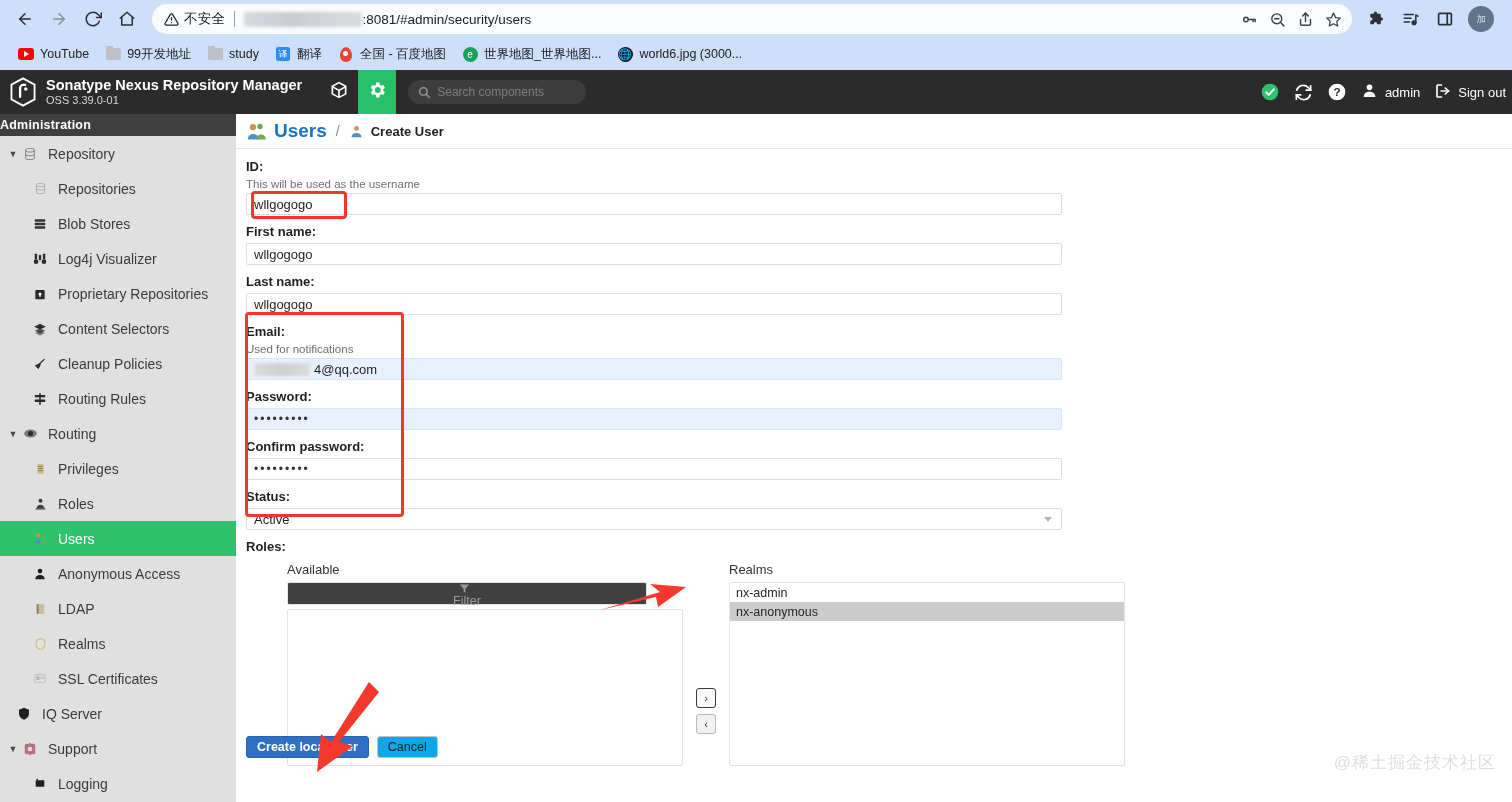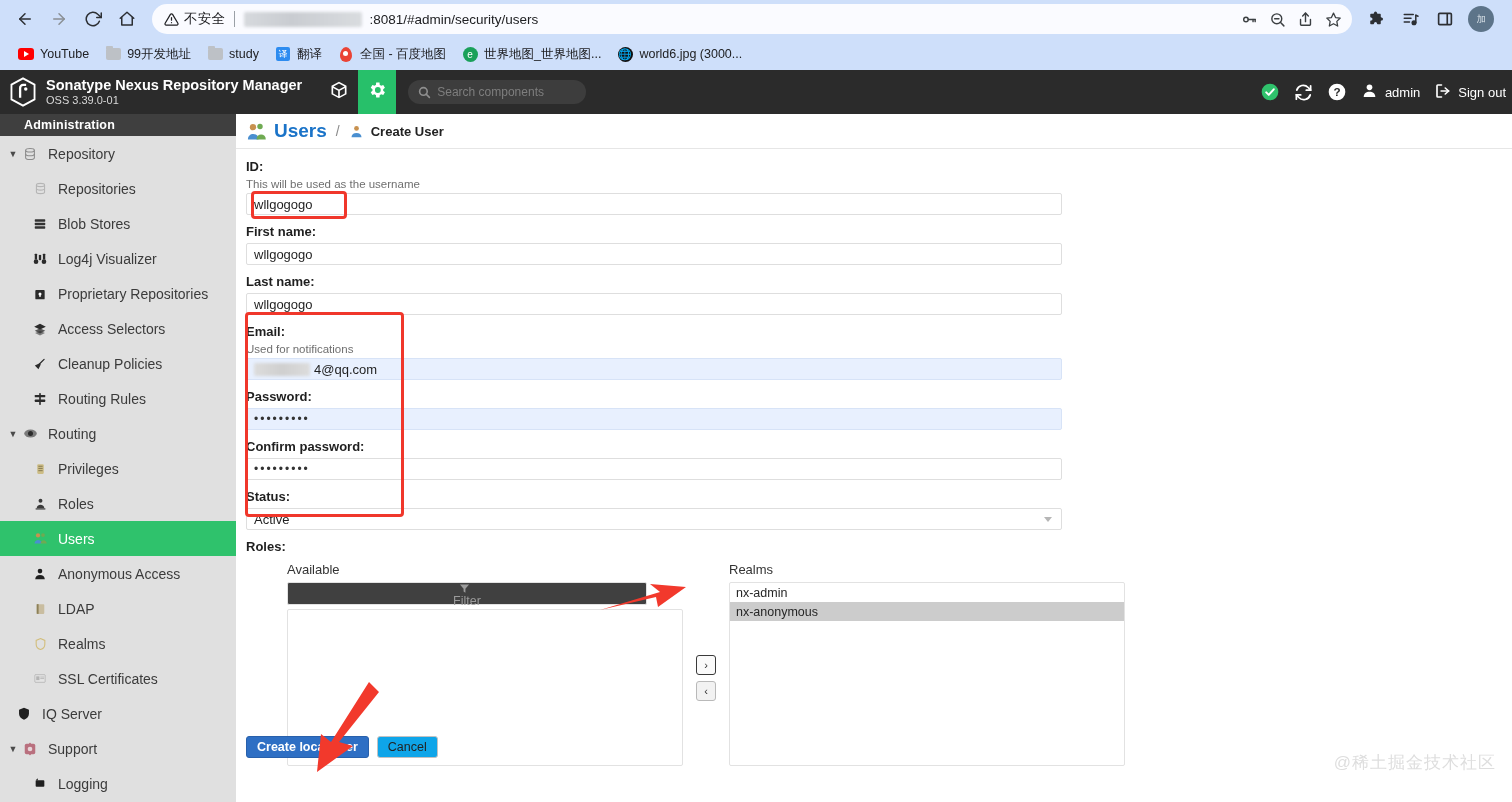--- a/index.html
+++ b/index.html
@@ -41,21 +41,21 @@
   .omni-sep {
     width: 1px; height: 16px; background: #9aa0a6; margin: 0 9px;
   }
   .omni-redact {
     width: 118px; height: 15px;
     background: linear-gradient(90deg,#d6d9dd,#c9ccd1 40%,#d9dcdf);
     filter: blur(1.6px); border-radius: 2px;
   }
   .omni-url {
     font-size: 13.5px; color: #202124; white-space: nowrap;
-    margin-left: 7px;
+    margin-left: 0;
   }
   .omni-spacer { flex: 1 1 auto; }
   .omni-icon {
     width: 26px; height: 26px; display:flex; align-items:center;
     justify-content:center; color:#3c4043; margin-left:2px;
   }
   .chrome-right { display: flex; align-items: center; padding-right: 8px; }
   .chrome-right .nav-btn { margin-left: 2px; margin-right: 2px; }
   .avatar-circle {
     width: 26px; height: 26px; border-radius: 50%;
@@ -145,21 +145,21 @@
   
   .app-body { display: flex; width: 1512px; height: 688px; }
 
   .sidebar {
     width: 236px; flex: 0 0 236px; background: #e0e0e0;
     position: relative; overflow: hidden;
   }
   .sidebar-title {
     height: 22px; background: #3f3f3f; color: #ffffff;
     font-size: 12.5px; font-weight: bold;
-    display: flex; align-items: center; padding-left: 24px;
+    display: flex; align-items: center; padding-left: 0;
     letter-spacing: .2px;
   }
   .nav-group-head {
     height: 35px; display: flex; align-items: center;
     font-size: 14px; color: #3b3b3b; padding-left: 6px;
   }
   .caret {
     width: 14px; flex: 0 0 14px; font-size: 9px; color: #4a4a4a;
     display:flex; align-items:center; justify-content:center;
   }
@@ -223,21 +223,21 @@
   }
   .caret-down {
     width:0;height:0;border-left:4px solid transparent;
     border-right:4px solid transparent;border-top:5px solid #b6b6b6;
     margin-right: 2px;
   }
   .dots { letter-spacing: 2px; font-size: 12px; color:#333; }
 
   
   .roles-label { font-size:13px; font-weight:bold; color:#1f1f1f; margin-bottom:8px;}
-  .dual { display:flex; align-items:flex-start;padding-left:41px; }
+  .dual { display:flex; align-items:center;padding-left:41px; }
   .dual-col { width: 396px; }
   .dual-head { font-size:13px; color:#333; margin-bottom:5px; }
   .filter-box {
     width: 360px; height: 23px; border:1px solid #e2e2e2; border-radius:2px;
     display:flex; align-items:center; padding: 0 7px; background:#404040;flex-direction:column;
   }
   .filter-icon { color:#9c9c9c; margin-right:6px; display:flex; }
   .filter-ph { font-size:12.5px; color:#9a9a9a; }
   .list-box {
     width: 396px; height: 157px; border:1px solid #e2e2e2;
@@ -573,21 +573,21 @@
       <span>Proprietary Repositories</span>
     </div>
     <div class="nav-item">
       <span class="nav-icon">
         <svg width="14" height="14" viewBox="0 0 24 24" fill="#2b2b2b">
             <polygon points="12,3 22,8 12,13 2,8"></polygon>
             <polygon points="12,10.5 21,15 12,19.5 3,15" opacity=".75"></polygon>
             <polygon points="12,15 20.5,19 12,23 3.5,19" opacity=".55"></polygon>
           </svg>
       </span>
-      <span>Access Selectors</span>
+      <span>Content Selectors</span>
     </div>
     <div class="nav-item">
       <span class="nav-icon">
         <svg width="14" height="14" viewBox="0 0 24 24" fill="none" stroke="#2b2b2b" stroke-width="2.2" stroke-linecap="round">
             <line x1="19" y1="4" x2="11" y2="12"></line>
             <path d="M11 12l-6 3 4 4 3-6z" fill="#2b2b2b"></path>
           </svg>
       </span>
       <span>Cleanup Policies</span>
     </div>

